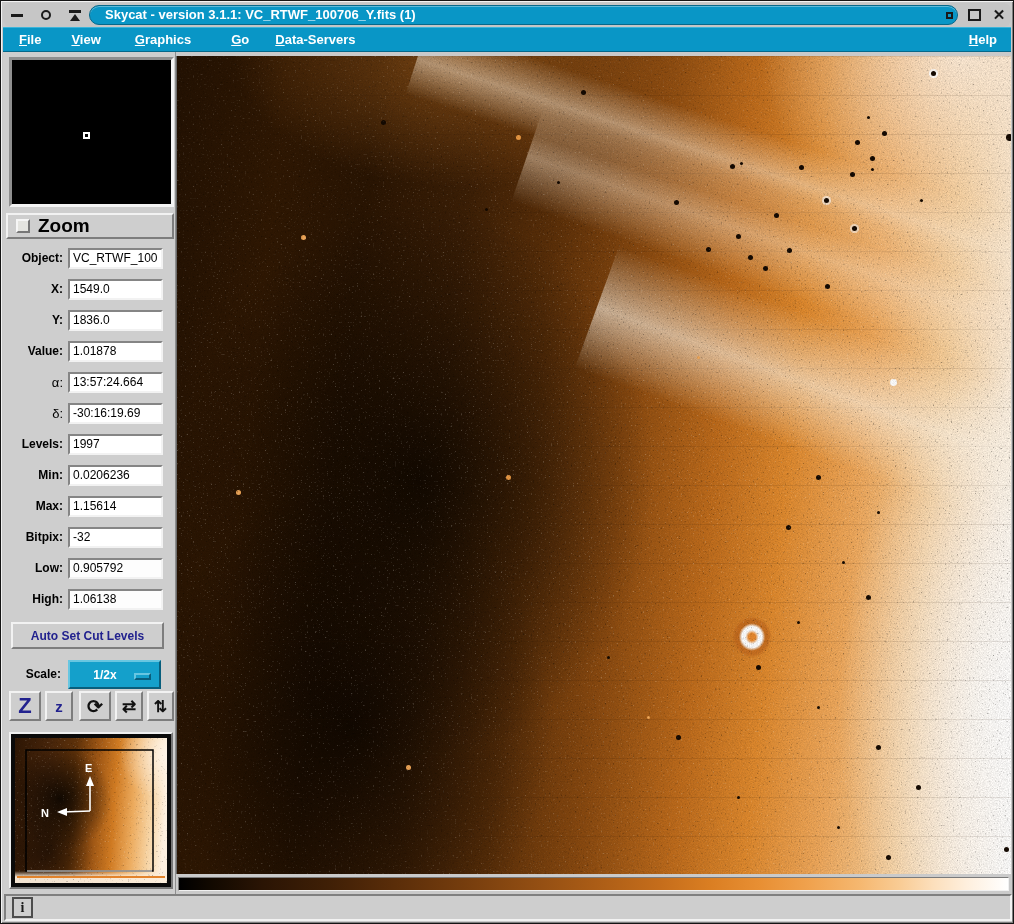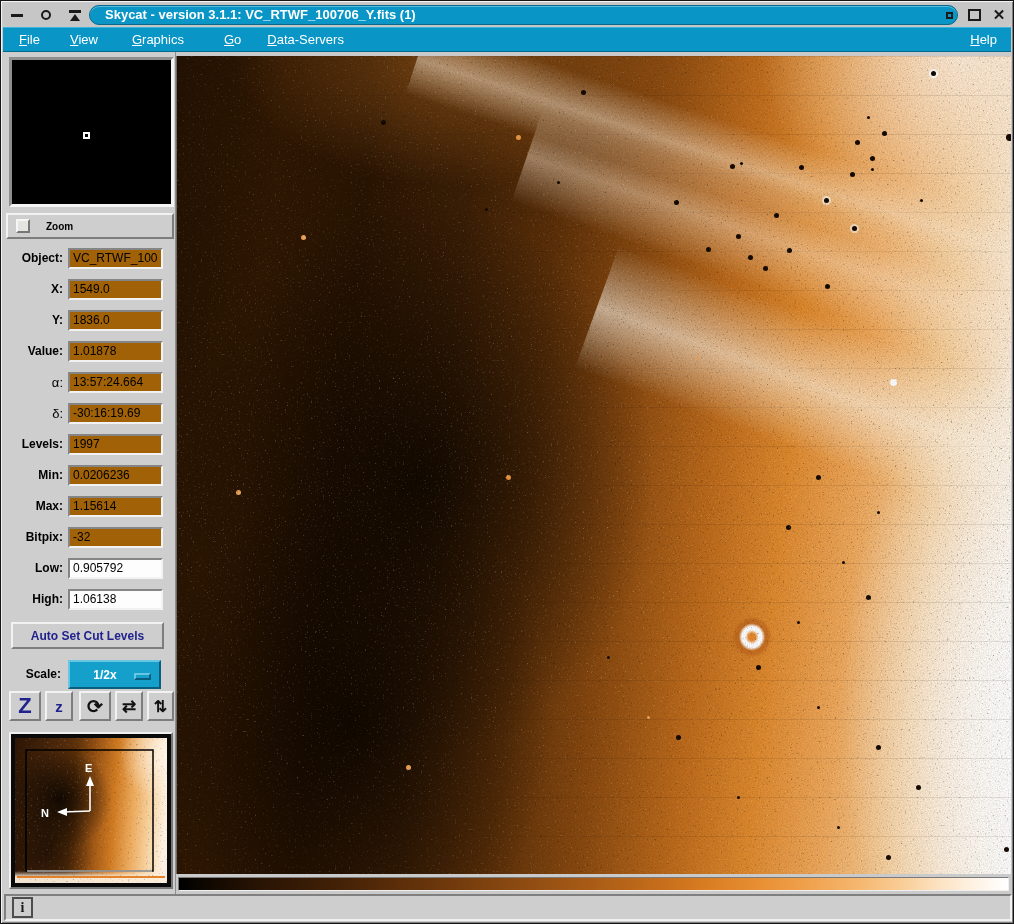--- a/index.html
+++ b/index.html
@@ -27,21 +27,21 @@
     position:absolute; left:86px; top:2px; width:869px; height:20px;
     background:#0996c6; border-radius:11px; border:1px solid #06688a;
     box-shadow: inset 0 1px 0 rgba(255,255,255,.35);
     color:#fff; font-weight:bold; font-size:13px; line-height:18px; padding-left:15px;
     white-space:nowrap; overflow:hidden;
   }
   
   .menubar {
     position:absolute; left:2px; top:26px; right:2px; height:25px; background:#0996c6;
     box-shadow: inset 0 1px 0 #3db4d9, inset 0 -1px 0 #06688a;
-    display:flex; align-items:center; color:#fff; font-weight:normal; font-size:13px;
+    display:flex; align-items:center; color:#fff; font-weight:bold; font-size:13px;
   }
   .menu-item { cursor:default; white-space:nowrap; }
   .menu-item .u { text-decoration:underline; }
   .menu-help { margin-left:auto; margin-right:14px; }
   
   .left-panel { position:absolute; left:2px; top:51px; width:173px; bottom:2px; background:#cecece; }
   .panel-divider { position:absolute; left:174px; top:51px; width:1px; bottom:2px; background:#8e8e8e; }
   .zoom-frame {
     position:absolute; left:8px; top:56px; width:165px; height:150px;
     background:#000; border:3px solid; border-color:#8f8f8f #f4f4f4 #f4f4f4 #8f8f8f;
@@ -49,28 +49,28 @@
   .zoom-marker { position:absolute; left:71px; top:72px; width:7px; height:7px; border:2px solid #fff; background:#000; }
   .zoom-row {
     position:absolute; left:5px; top:212px; width:168px; height:26px; background:#cecece;
     border:2px solid; border-color:#f2f2f2 #7d7d7d #7d7d7d #f2f2f2;
     display:flex; align-items:center;
   }
   .checkbox {
     width:14px; height:14px; margin-left:8px; background:#e4e4e0;
     border:2px solid; border-color:#f6f6f6 #777 #777 #f6f6f6;
   }
-  .zoom-label { font-weight:bold; font-size:10px; color:#000; margin-left:16px; }
+  .zoom-label { font-weight:bold; font-size:19px; color:#000; margin-left:8px; }
   
   .field-row { position:absolute; left:0; width:173px; height:22px; }
   .field-label { position:absolute; left:2px; top:3px; width:60px; text-align:right; font-weight:bold; font-size:12px; color:#000; }
   .field-label.sym { font-weight:normal; font-size:13px; }
   .field-value {
     position:absolute; left:67px; top:0; width:95px; height:21px;
-    background:#a16207; border:2px solid; border-color:#858585 #f2f2f2 #f2f2f2 #858585;
+    background:#ffffff; border:2px solid; border-color:#858585 #f2f2f2 #f2f2f2 #858585;
     font-size:12px; color:#000; line-height:17px; padding-left:3px;
     white-space:nowrap; overflow:hidden;
   }
   .field-value.editable { background:#fdfdfd; }
   .auto-cut {
     position:absolute; left:10px; top:621px; width:153px; height:27px; background:#cecece;
     border:2px solid; border-color:#f2f2f2 #7d7d7d #7d7d7d #f2f2f2;
     font-family:"Liberation Sans", sans-serif; font-weight:bold; font-size:12px; color:#22228e; cursor:default;
   }
   .scale-label { position:absolute; left:10px; top:666px; width:50px; text-align:right; font-weight:bold; font-size:12px; }

